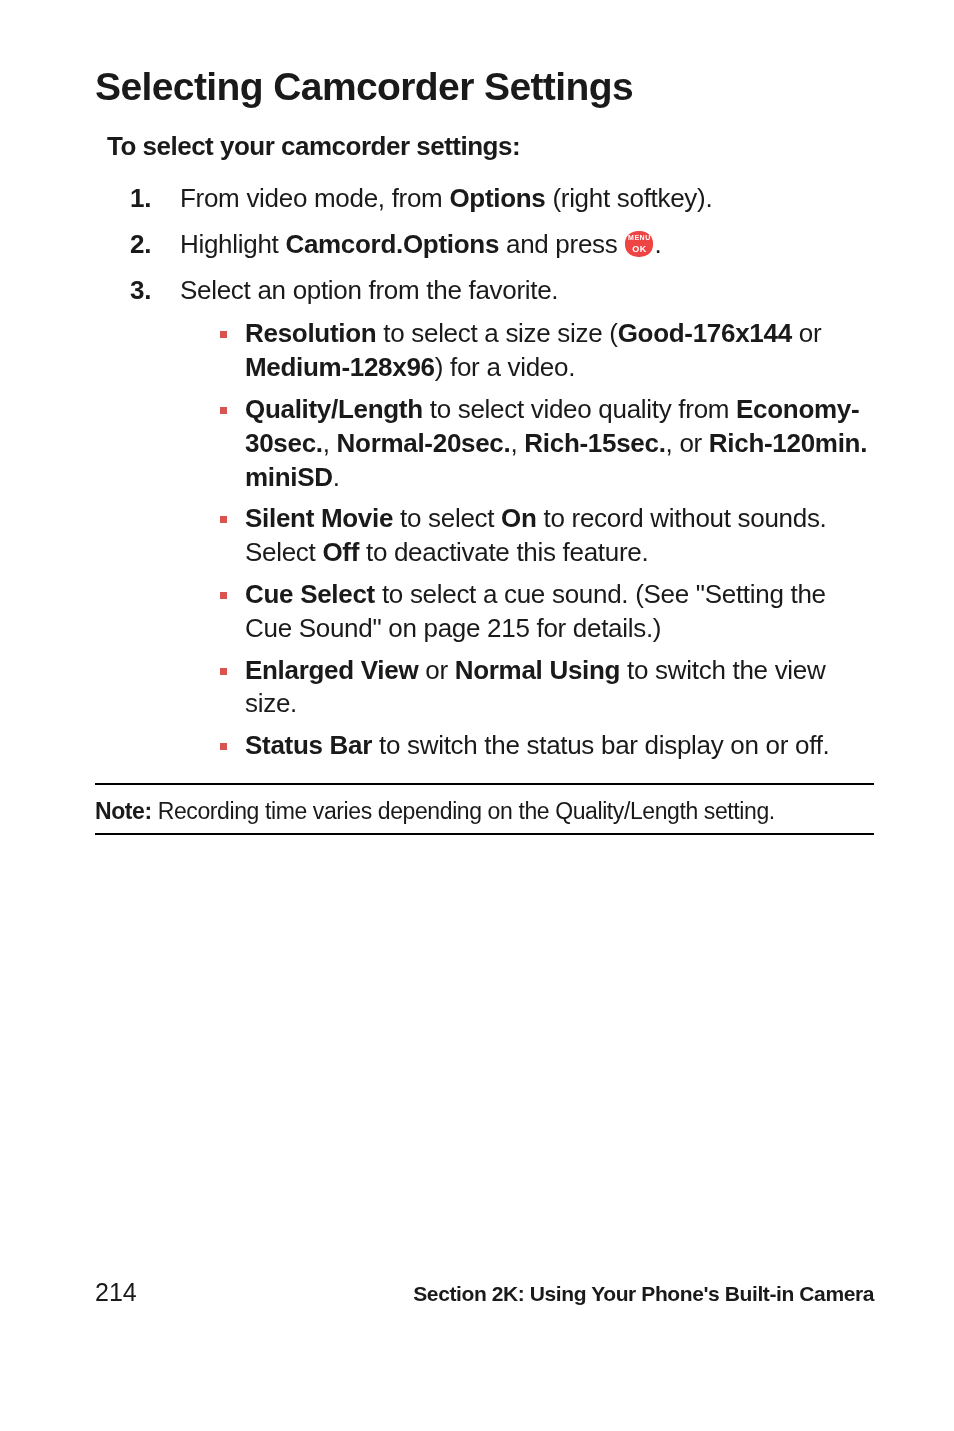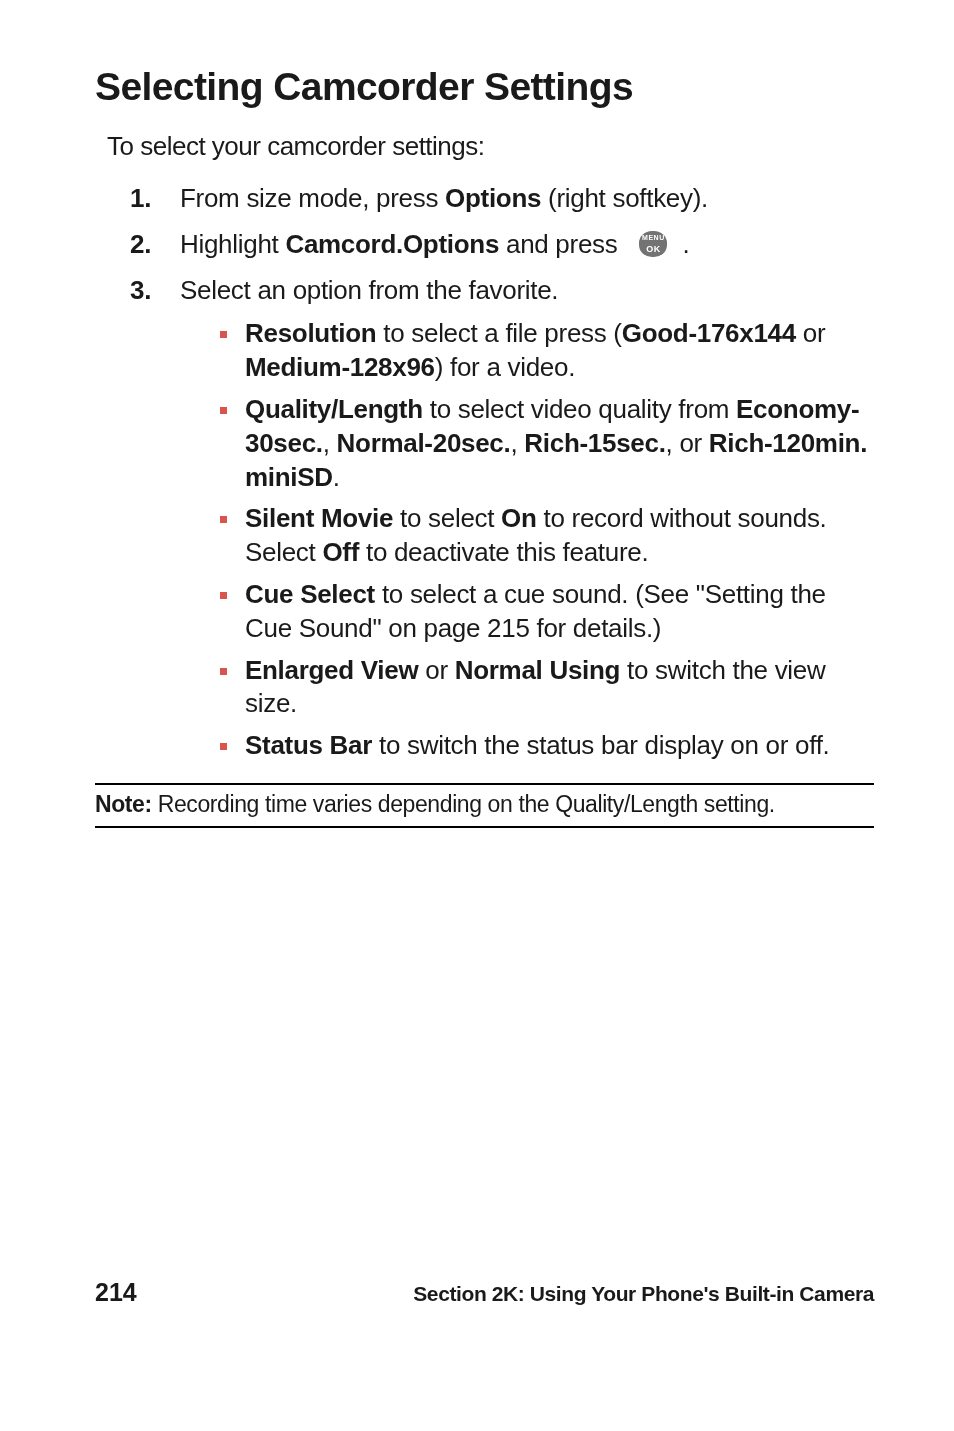--- a/index.html
+++ b/index.html
@@ -19,21 +19,21 @@
     position: relative;
     padding: 65px 80px 0 95px;
   }
   .heading {
     font-weight: 700;
     font-size: 39px;
     letter-spacing: -0.6px;
     margin: 0 0 22px 0;
   }
   .subheading {
-    font-weight: 400;
+    font-weight: 700;
     font-size: 26px;
     letter-spacing: -0.5px;
     margin: 0 0 20px 12px;
   }
   ol.steps {
     list-style: none;
     margin: 0;
     padding: 0 0 0 35px;
     counter-reset: step;
   }
@@ -52,25 +52,25 @@
     left: 0;
     top: 0;
     font-weight: 700;
     font-size: 26px;
   }
   .bold { font-weight: 700; }
   .inline-icon {
     display: inline-block;
     width: 28px;
     height: 26px;
-    background: #737373;
+    background: #ef4444;
     border-radius: 13px / 12px;
     position: relative;
     vertical-align: -4px;
-    margin: 0 15px;
+    margin: 0 1px;
     text-decoration: underline;
   }
   .inline-icon .t {
     position: absolute;
     top: 3px;
     left: 0;
     right: 0;
     text-align: center;
     font-size: 7px;
     font-weight: 700;
@@ -109,66 +109,66 @@
     left: 0;
     top: 14px;
     width: 7px;
     height: 7px;
     background: #d9534f;
   }
   .note-wrap {
     margin-top: 20px;
     border-top: 2px solid #000;
     border-bottom: 2px solid #000;
-    padding: 6px 0 8px 0;
+    padding: 13px 0 8px 0;
     font-size: 23px;
     letter-spacing: -0.4px;
   }
   .note-wrap .label { font-weight: 700; }
   .footer {
     position: absolute;
     left: 0;
     right: 0;
     bottom: 55px;
     padding: 0 80px 0 95px;
     display: flex;
     justify-content: space-between;
     align-items: baseline;
   }
   .footer .pageno {
-    font-weight: 700;
+    font-weight: 400;
     font-size: 25px;
   }
   .footer .section {
     font-weight: 700;
     font-size: 21px;
     letter-spacing: -0.4px;
   }
 </style>
 </head>
 <body>
 
 <div class="page">
 
   <h1 class="heading">Selecting Camcorder Settings</h1>
 
   <div class="subheading">To select your camcorder settings:</div>
 
   <ol class="steps">
     <li>
-      <span>From size mode, press </span><span class="bold">Options</span><span> (right softkey).</span>
+      <span>From video mode, from </span><span class="bold">Options</span><span> (right softkey).</span>
     </li>
     <li>
       <span>Highlight </span><span class="bold">Camcord.Options</span><span> and press </span><span class="inline-icon"><span class="t">MENU</span><span class="b">OK</span></span><span>.</span>
     </li>
     <li>
       <span>Select an option from the favorite.</span>
       <ul class="bullets">
         <li>
-          <span class="bold">Resolution</span><span> to select a file press (</span><span class="bold">Good-176x144</span><span> or </span><span class="bold">Medium-128x96</span><span>) for a video.</span>
+          <span class="bold">Resolution</span><span> to select a size size (</span><span class="bold">Good-176x144</span><span> or </span><span class="bold">Medium-128x96</span><span>) for a video.</span>
         </li>
         <li>
           <span class="bold">Quality/Length</span><span> to select video quality from </span><span class="bold">Economy-30sec.</span><span>, </span><span class="bold">Normal-20sec.</span><span>, </span><span class="bold">Rich-15sec.</span><span>, or </span><span class="bold">Rich-120min. miniSD</span><span>.</span>
         </li>
         <li>
           <span class="bold">Silent Movie</span><span> to select </span><span class="bold">On</span><span> to record without sounds. Select </span><span class="bold">Off</span><span> to deactivate this feature.</span>
         </li>
         <li>
           <span class="bold">Cue Select</span><span> to select a cue sound. (See "Setting the Cue Sound" on page 215 for details.)</span>
         </li>

